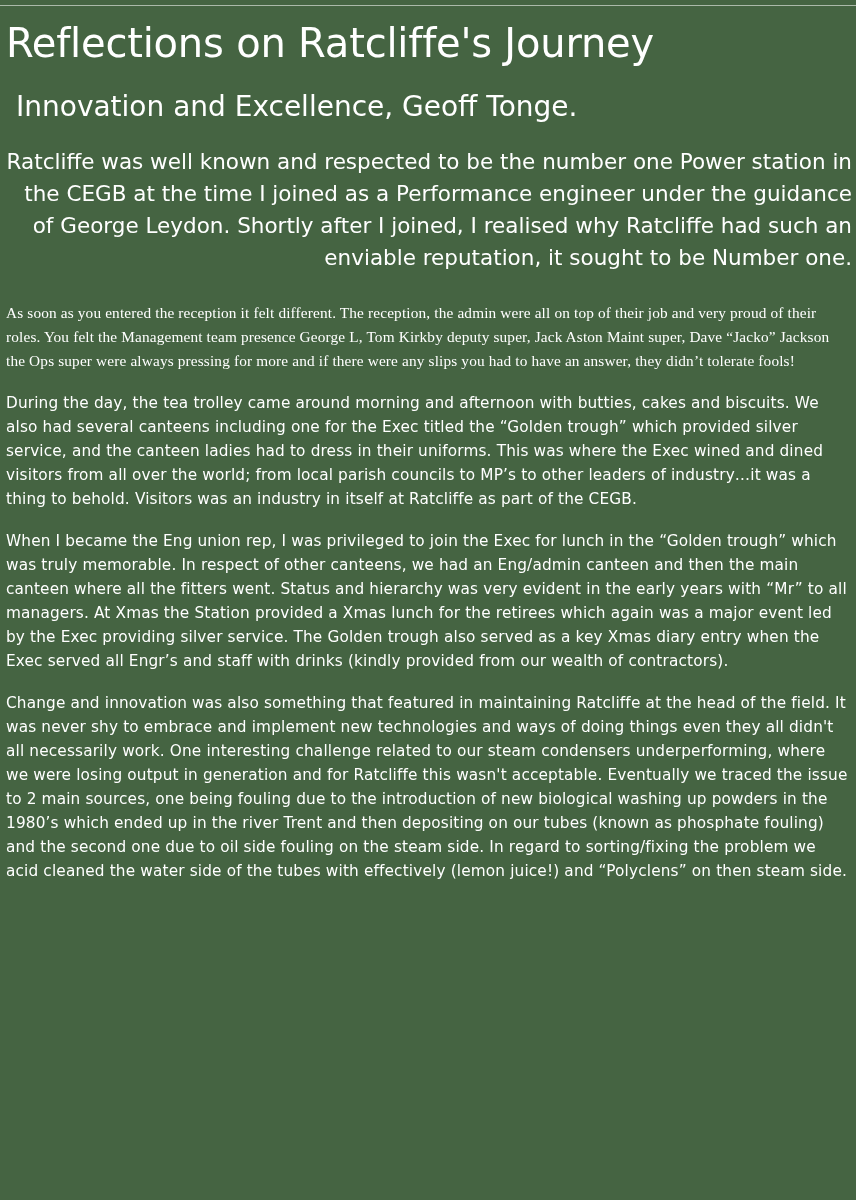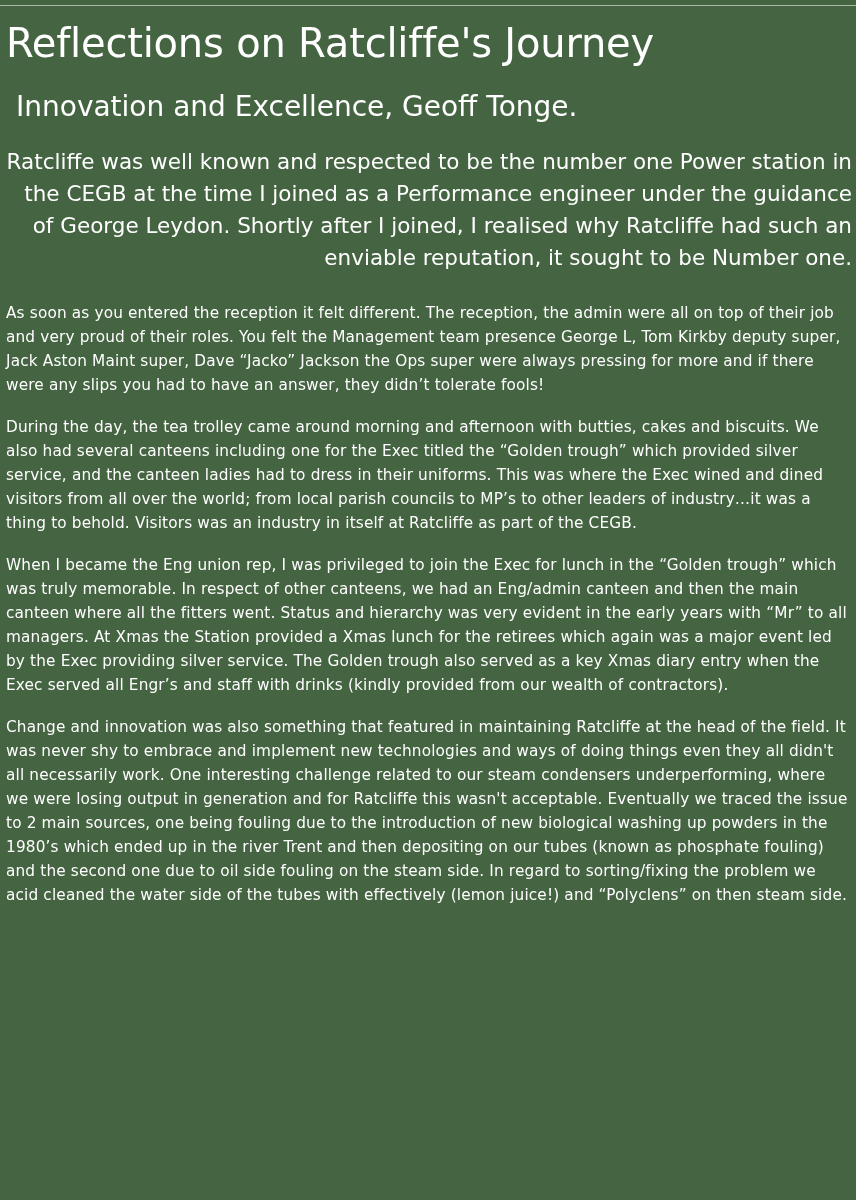--- a/index.html
+++ b/index.html
@@ -52,20 +52,21 @@
   }
   p.body {
     font-size: 15.3px;
     line-height: 1.57;
     margin: 18px 0 0 2px;
     font-weight: 400;
     letter-spacing: 0.01em;
   }
   p.body.first-body {
     margin-top: 26px;
+    font-family: Liberation Serif, serif;
   }
 </style>
 </head>
 <body>
 
 <div class="page">
   <div class="top-rule"></div>
 
   <h1 class="title">Reflections on Ratcliffe's Journey</h1>
 

